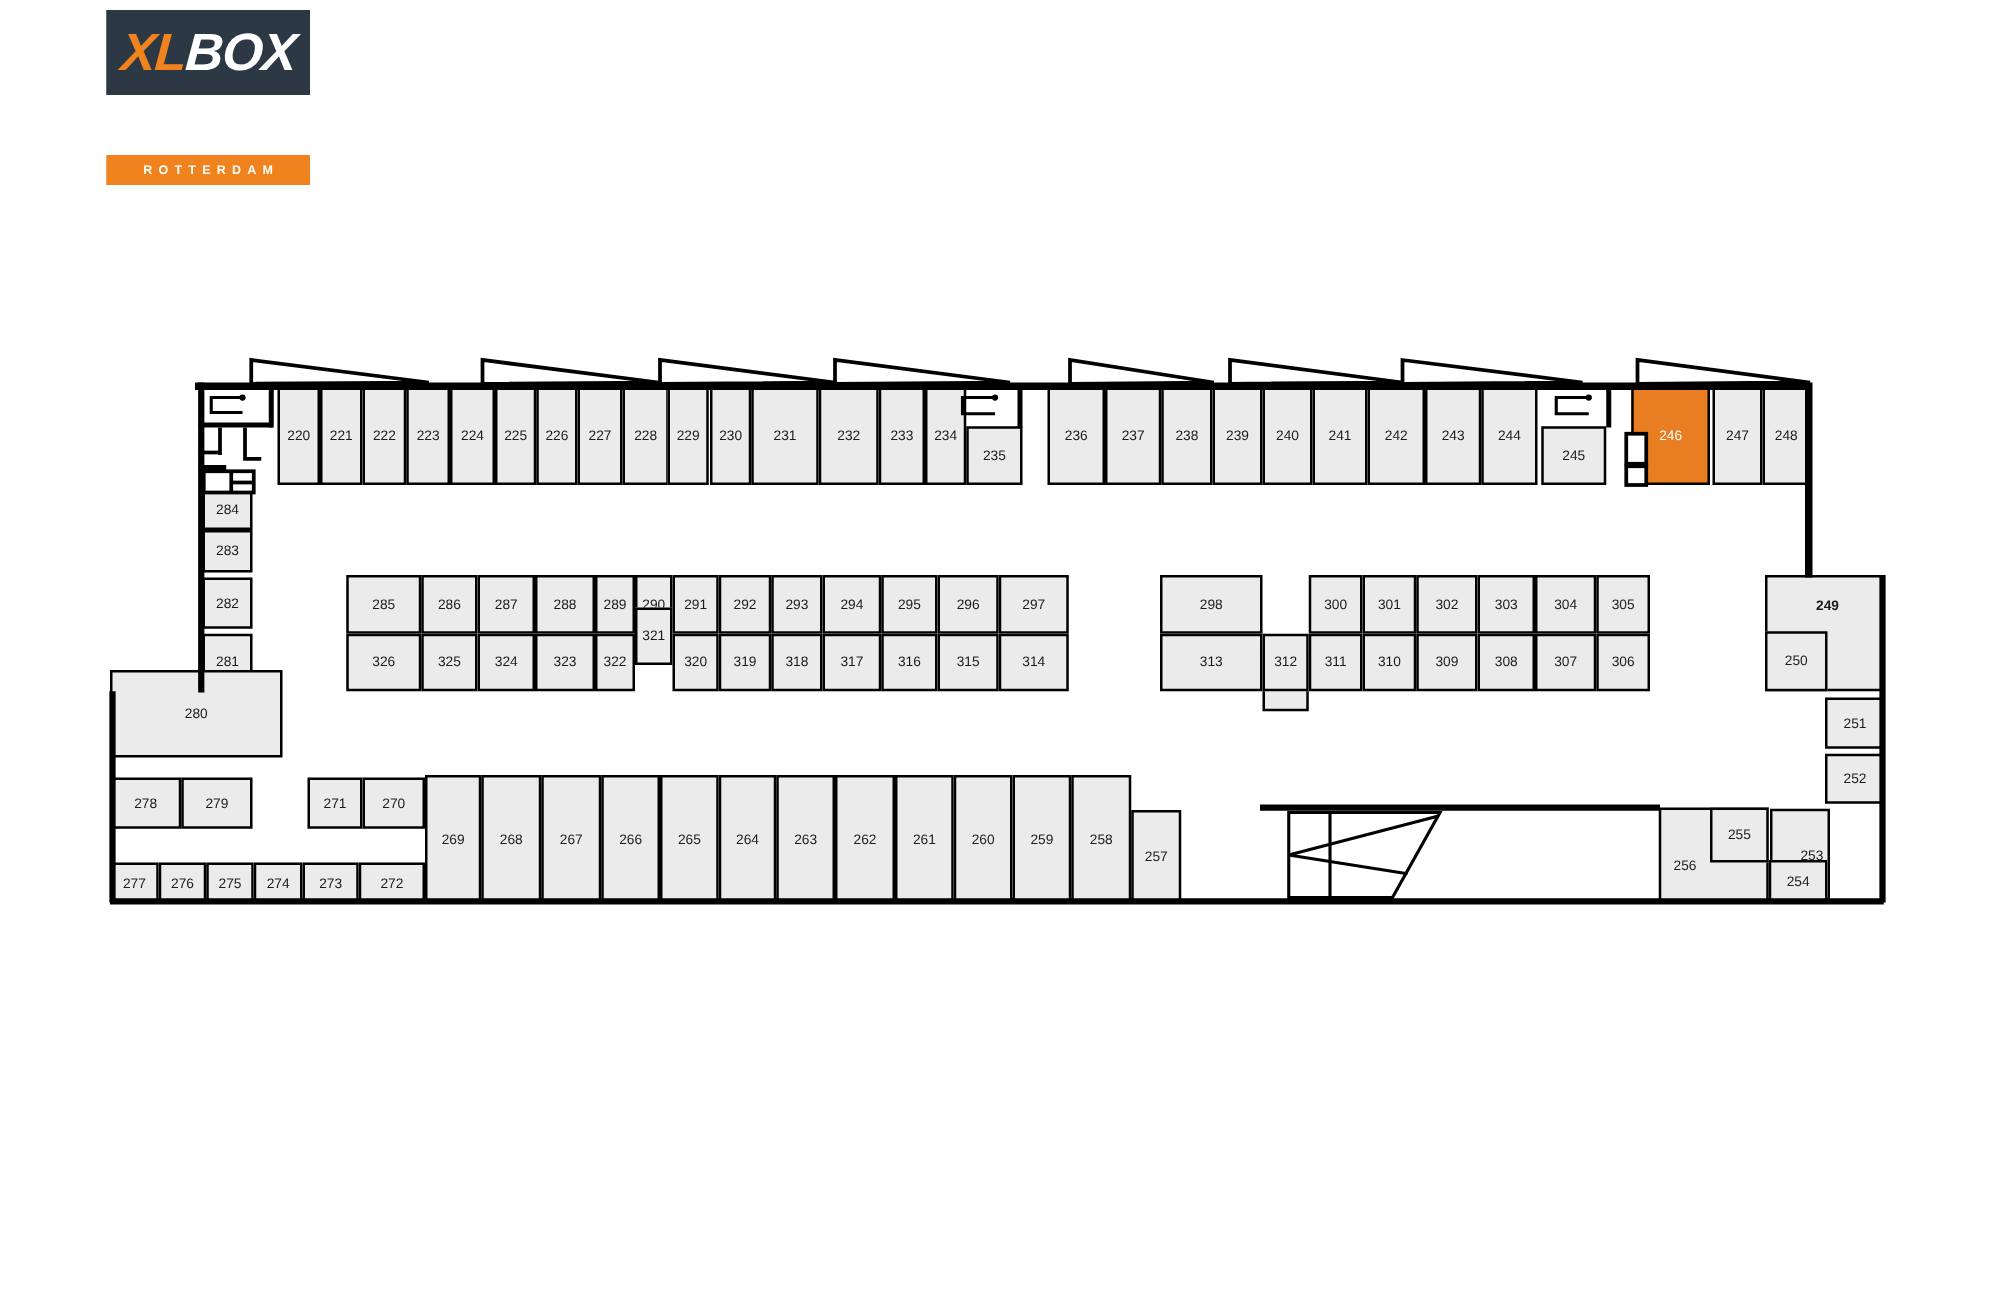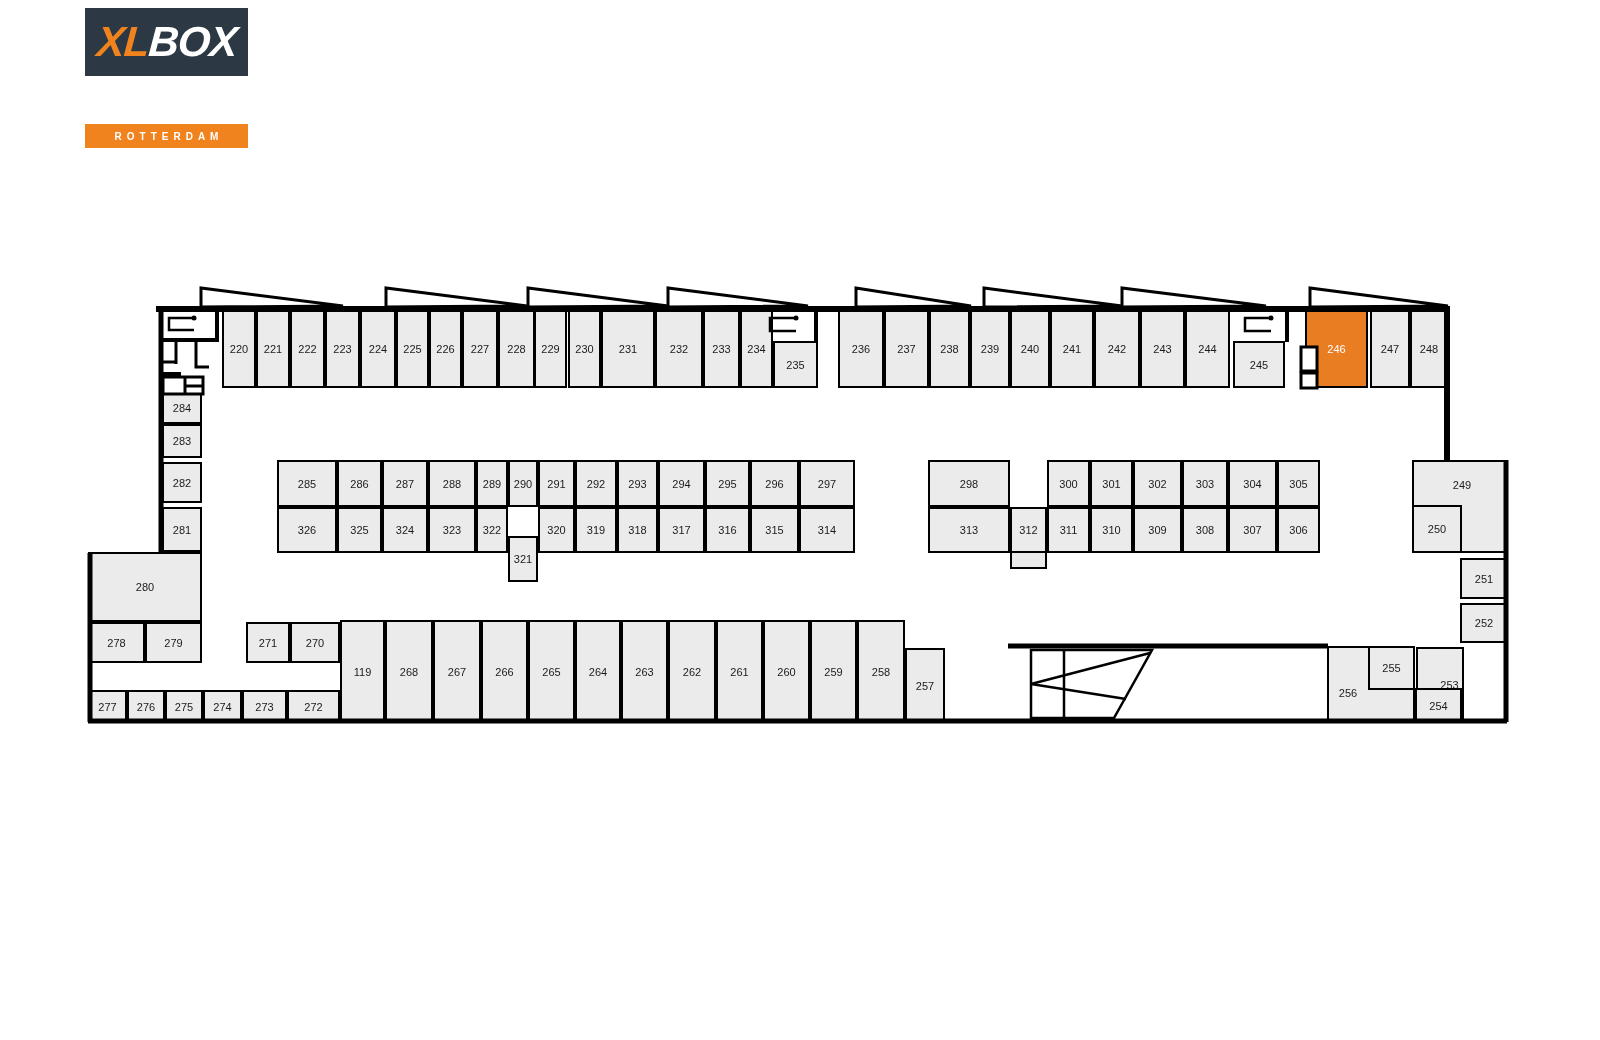--- a/index.html
+++ b/index.html
@@ -131,21 +131,21 @@
       </div>
       <div class="unit" style="left: 162px; top: 424px; width: 40px; height: 34px;">
         <span class="unit-label">283</span>
       </div>
       <div class="unit" style="left: 162px; top: 462px; width: 40px; height: 41px;">
         <span class="unit-label">282</span>
       </div>
       <div class="unit" style="left: 162px; top: 507px; width: 40px; height: 45px;">
         <span class="unit-label">281</span>
       </div>
-      <div class="unit" style="left: 88px; top: 552px; width: 114px; height: 70px; text-align: right;">
+      <div class="unit" style="left: 88px; top: 536px; width: 138px; height: 70px; text-align: right;">
         <span class="unit-label">280</span>
       </div>
       <div class="unit" style="left: 88px; top: 622px; width: 57px; height: 41px;">
         <span class="unit-label">278</span>
       </div>
       <div class="unit" style="left: 145px; top: 622px; width: 57px; height: 41px;">
         <span class="unit-label">279</span>
       </div>
       <div class="unit" style="left: 246px; top: 622px; width: 44px; height: 41px;">
         <span class="unit-label">271</span>
@@ -165,21 +165,21 @@
       <div class="unit" style="left: 203px; top: 690px; width: 39px; height: 33px;">
         <span class="unit-label">274</span>
       </div>
       <div class="unit" style="left: 242px; top: 690px; width: 45px; height: 33px;">
         <span class="unit-label">273</span>
       </div>
       <div class="unit" style="left: 287px; top: 690px; width: 53px; height: 33px;">
         <span class="unit-label">272</span>
       </div>
       <div class="unit" style="left: 340px; top: 620px; width: 45px; height: 103px;">
-        <span class="unit-label">119</span>
+        <span class="unit-label">269</span>
       </div>
       <div class="unit" style="left: 385px; top: 620px; width: 48px; height: 103px;">
         <span class="unit-label">268</span>
       </div>
       <div class="unit" style="left: 433px; top: 620px; width: 48px; height: 103px;">
         <span class="unit-label">267</span>
       </div>
       <div class="unit" style="left: 481px; top: 620px; width: 47px; height: 103px;">
         <span class="unit-label">266</span>
       </div>
@@ -257,21 +257,21 @@
       </div>
       <div class="unit" style="left: 382px; top: 507px; width: 46px; height: 46px;">
         <span class="unit-label">324</span>
       </div>
       <div class="unit" style="left: 428px; top: 507px; width: 48px; height: 46px;">
         <span class="unit-label">323</span>
       </div>
       <div class="unit" style="left: 476px; top: 507px; width: 32px; height: 46px;">
         <span class="unit-label">322</span>
       </div>
-      <div class="unit" style="left: 508px; top: 536px; width: 30px; height: 46px;">
+      <div class="unit" style="left: 508px; top: 486px; width: 30px; height: 46px;">
         <span class="unit-label">321</span>
       </div>
       <div class="unit" style="left: 538px; top: 507px; width: 37px; height: 46px;">
         <span class="unit-label">320</span>
       </div>
       <div class="unit" style="left: 575px; top: 507px; width: 42px; height: 46px;">
         <span class="unit-label">319</span>
       </div>
       <div class="unit" style="left: 617px; top: 507px; width: 41px; height: 46px;">
         <span class="unit-label">318</span>
@@ -330,21 +330,21 @@
       <div class="unit" style="left: 1182px; top: 507px; width: 46px; height: 46px;">
         <span class="unit-label">308</span>
       </div>
       <div class="unit" style="left: 1228px; top: 507px; width: 49px; height: 46px;">
         <span class="unit-label">307</span>
       </div>
       <div class="unit" style="left: 1277px; top: 507px; width: 43px; height: 46px;">
         <span class="unit-label">306</span>
       </div>
       <div class="unit" style="left: 1412px; top: 460px; width: 96px; height: 93px;">
-        <span class="unit-label" style="transform: translate(2px, -22px);">249</span>
+        <span class="unit-label" style="transform: translate(2px, -22px); font-weight: bold;">249</span>
       </div>
       <div class="unit" style="left: 1412px; top: 505px; width: 50px; height: 48px;">
         <span class="unit-label">250</span>
       </div>
       <div class="unit" style="left: 1460px; top: 558px; width: 48px; height: 41px;">
         <span class="unit-label">251</span>
       </div>
       <div class="unit" style="left: 1460px; top: 603px; width: 48px; height: 40px;">
         <span class="unit-label">252</span>
       </div>

